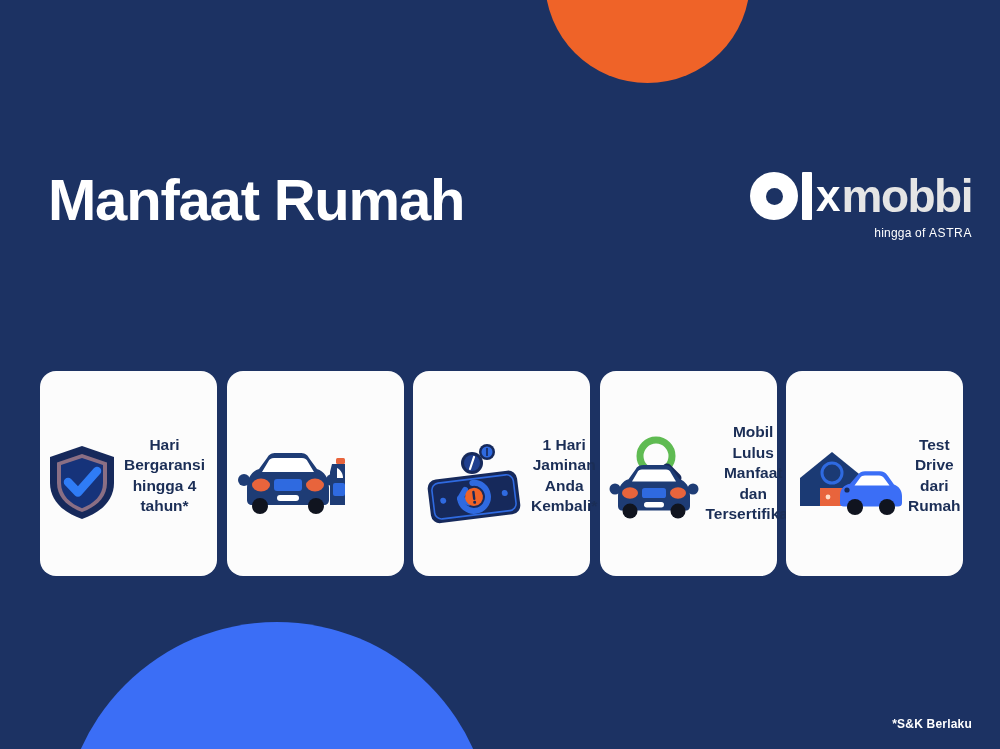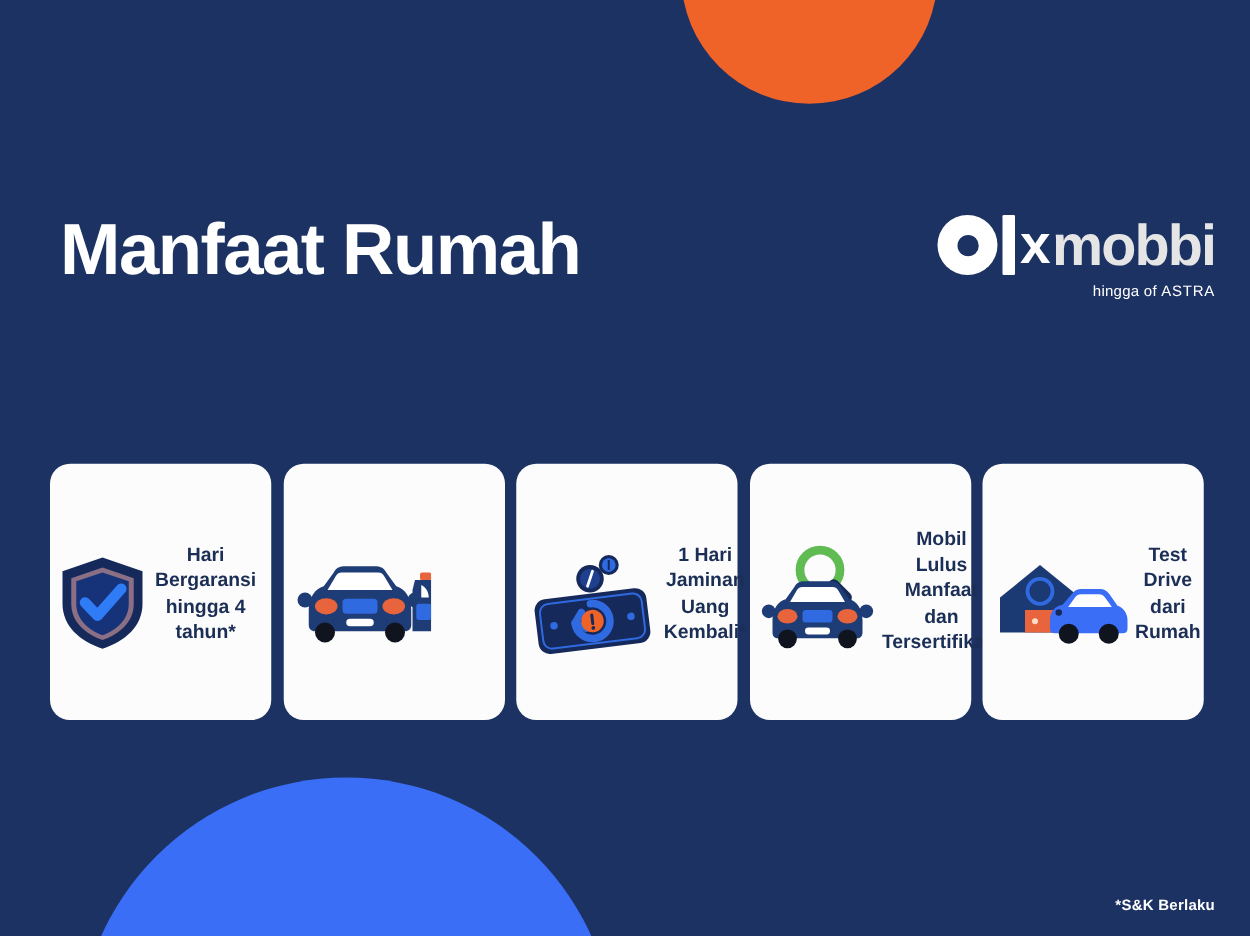--- a/index.html
+++ b/index.html
@@ -218,21 +218,21 @@
             <path d="M47 50 L41 58 L49 63" fill="none" stroke="#2f6ae0" stroke-width="6" stroke-linecap="round" stroke-linejoin="round"></path>
             <circle cx="55" cy="58" r="9" fill="#ef6328"></circle>
             <path d="M55 53 L55 60" stroke="#16295b" stroke-width="2.4" stroke-linecap="round"></path>
             <circle cx="55" cy="63.5" r="1.5" fill="#16295b"></circle>
           </g>
         </svg>
       </div>
       <div class="card-label">
         <span>
           <span>1 Hari Jaminan</span>
-          <span>Uang Kembali*</span>
+          <span>Anda Kembali*</span>
         </span>
       </div>
     </div>
 
     <div class="card three-line">
       <div class="card-icon">
         <svg width="96" height="88" viewBox="0 0 96 88">
 
           <circle cx="50" cy="22" r="16" fill="none" stroke="#5fbb52" stroke-width="7"></circle>
           <path d="M61 34 L71 44" stroke="#16295b" stroke-width="9" stroke-linecap="round"></path>

